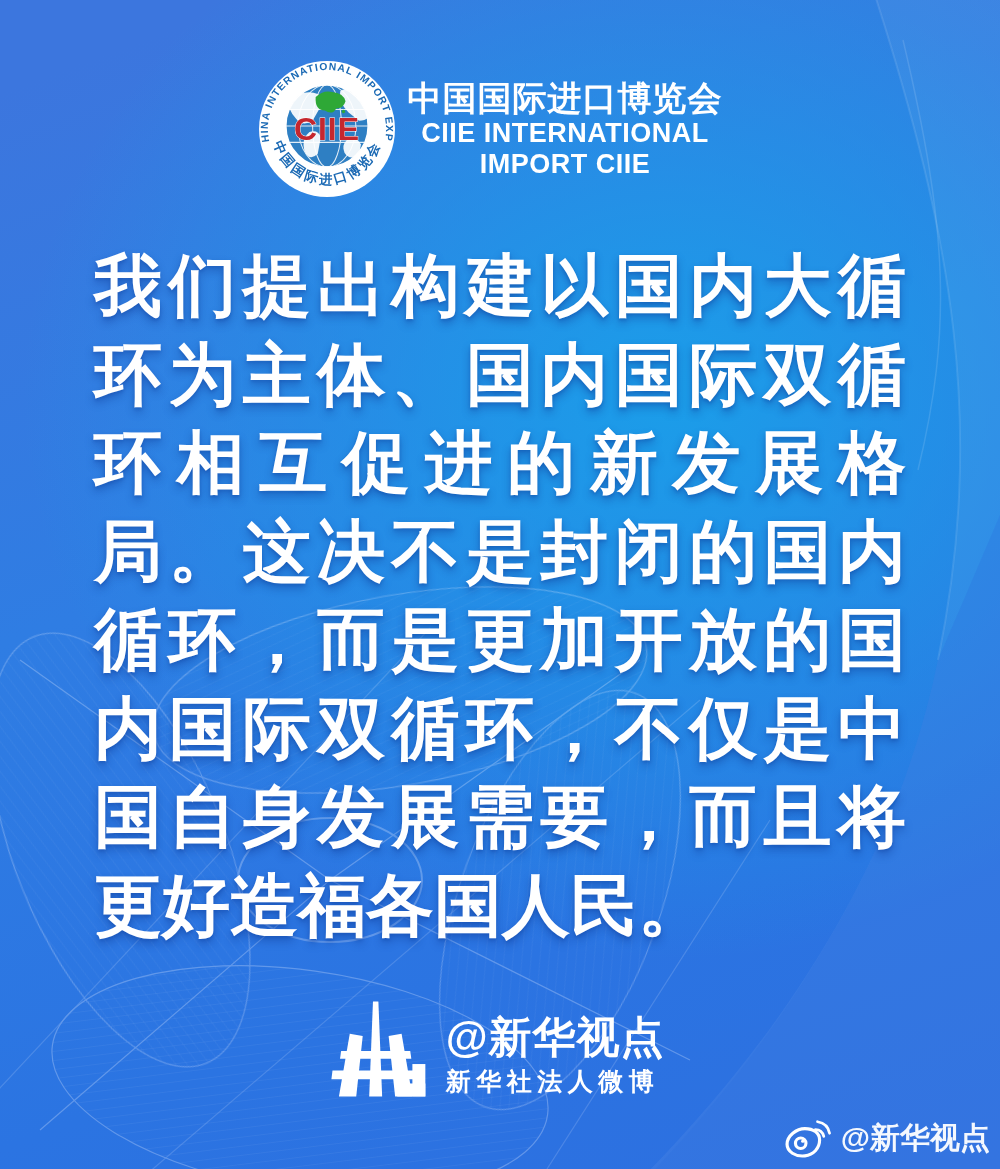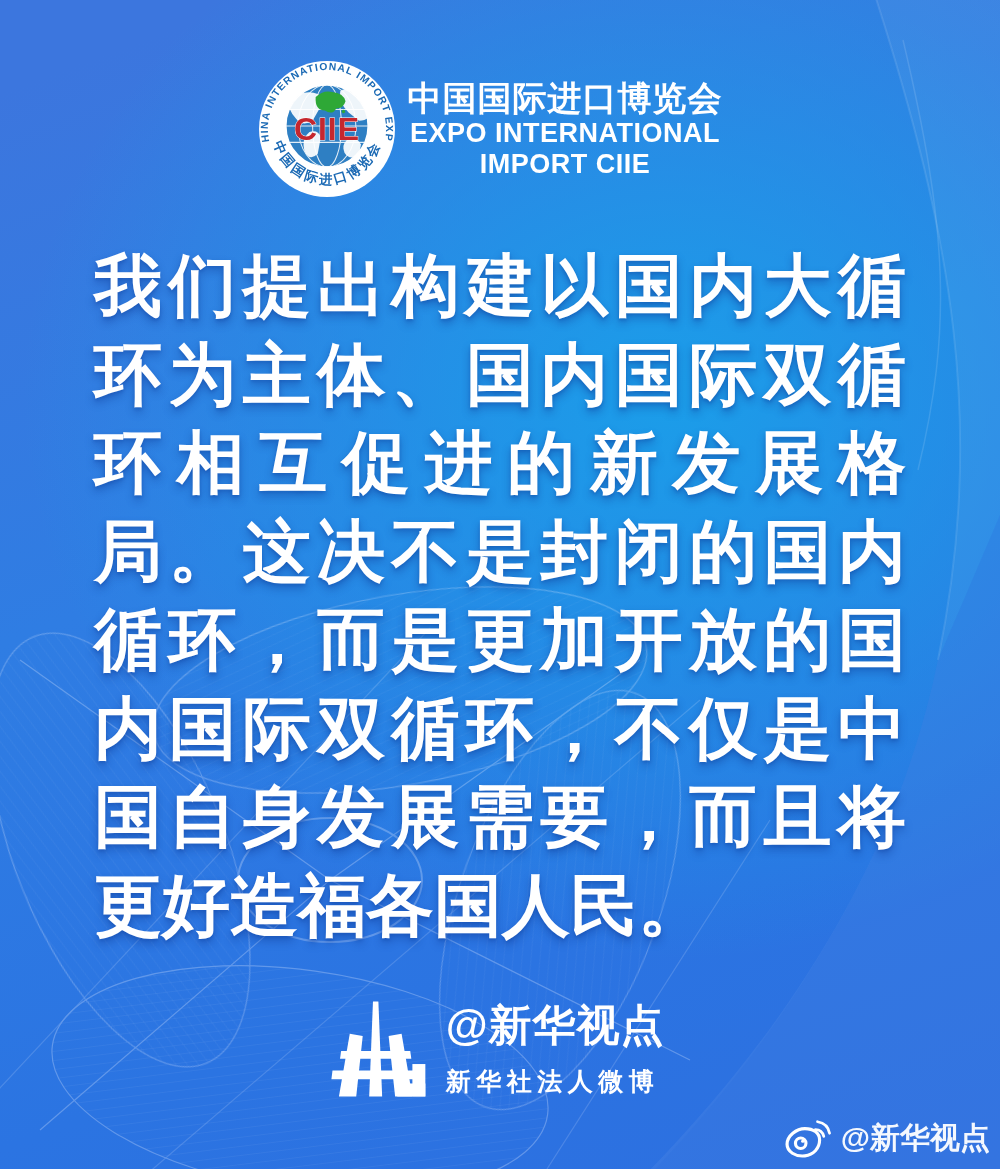--- a/index.html
+++ b/index.html
@@ -45,21 +45,21 @@
 
   
   .watermark{
     position:absolute;top:1000px;left:50%;transform:translateX(-52%);
     display:flex;align-items:flex-end;gap:16px;
   }
   .xinhua-logo{width:108px;height:100px;}
   .xinhua-logo svg{width:108px;height:100px;display:block;}
   .wm-text{display:flex;flex-direction:column;padding-bottom:2px;}
   .wm-handle{font-size:43px;font-weight:800;letter-spacing:1px;line-height:1.1;}
-  .wm-sub{font-size:25px;font-weight:700;letter-spacing:5.5px;margin-top:16px;}
+  .wm-sub{font-size:25px;font-weight:700;letter-spacing:5.5px;margin-top:4px;}
 
   
   .corner{
     position:absolute;right:10px;bottom:10px;
     display:flex;align-items:center;gap:9px;
     font-size:30px;font-weight:700;color:rgba(255,255,255,.95);
   }
   .weibo-icon{width:50px;height:42px;}
   .weibo-icon svg{width:50px;height:42px;display:block;}
 </style>
@@ -138,21 +138,21 @@
           <path d="M56,36 q7,-7 16,-5 q11,1 13,9 q-2,7 -9,7 q-4,7 -11,2 q-10,0 -9,-13z" fill="#2ea836"></path>
           <circle cx="83" cy="50" r="1.6" fill="#2ea836"></circle>
         </g>
 
         <text class="logo-monogram" x="67" y="78" text-anchor="middle">CIIE</text>
       </svg>
     </div>
 
     <div class="title">
       <div class="title-cn">中国国际进口博览会</div>
-      <div class="title-en">EXPO INTERNATIONAL</div>
+      <div class="title-en">CIIE INTERNATIONAL</div>
       <div class="title-en">IMPORT CIIE</div>
     </div>
   </header>
 
   <main class="quote">
       <div class="quote-line">
         <span>我</span>
         <span>们</span>
         <span>提</span>
         <span>出</span>

